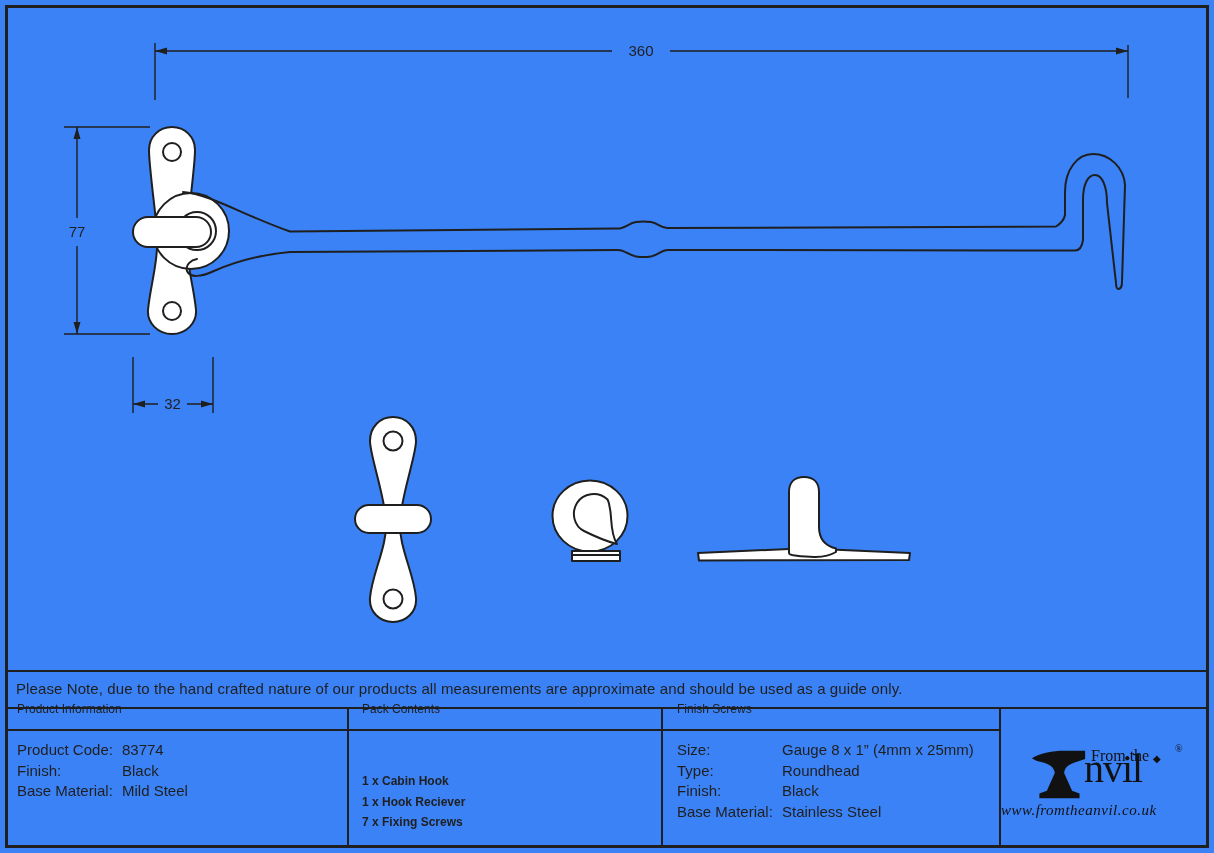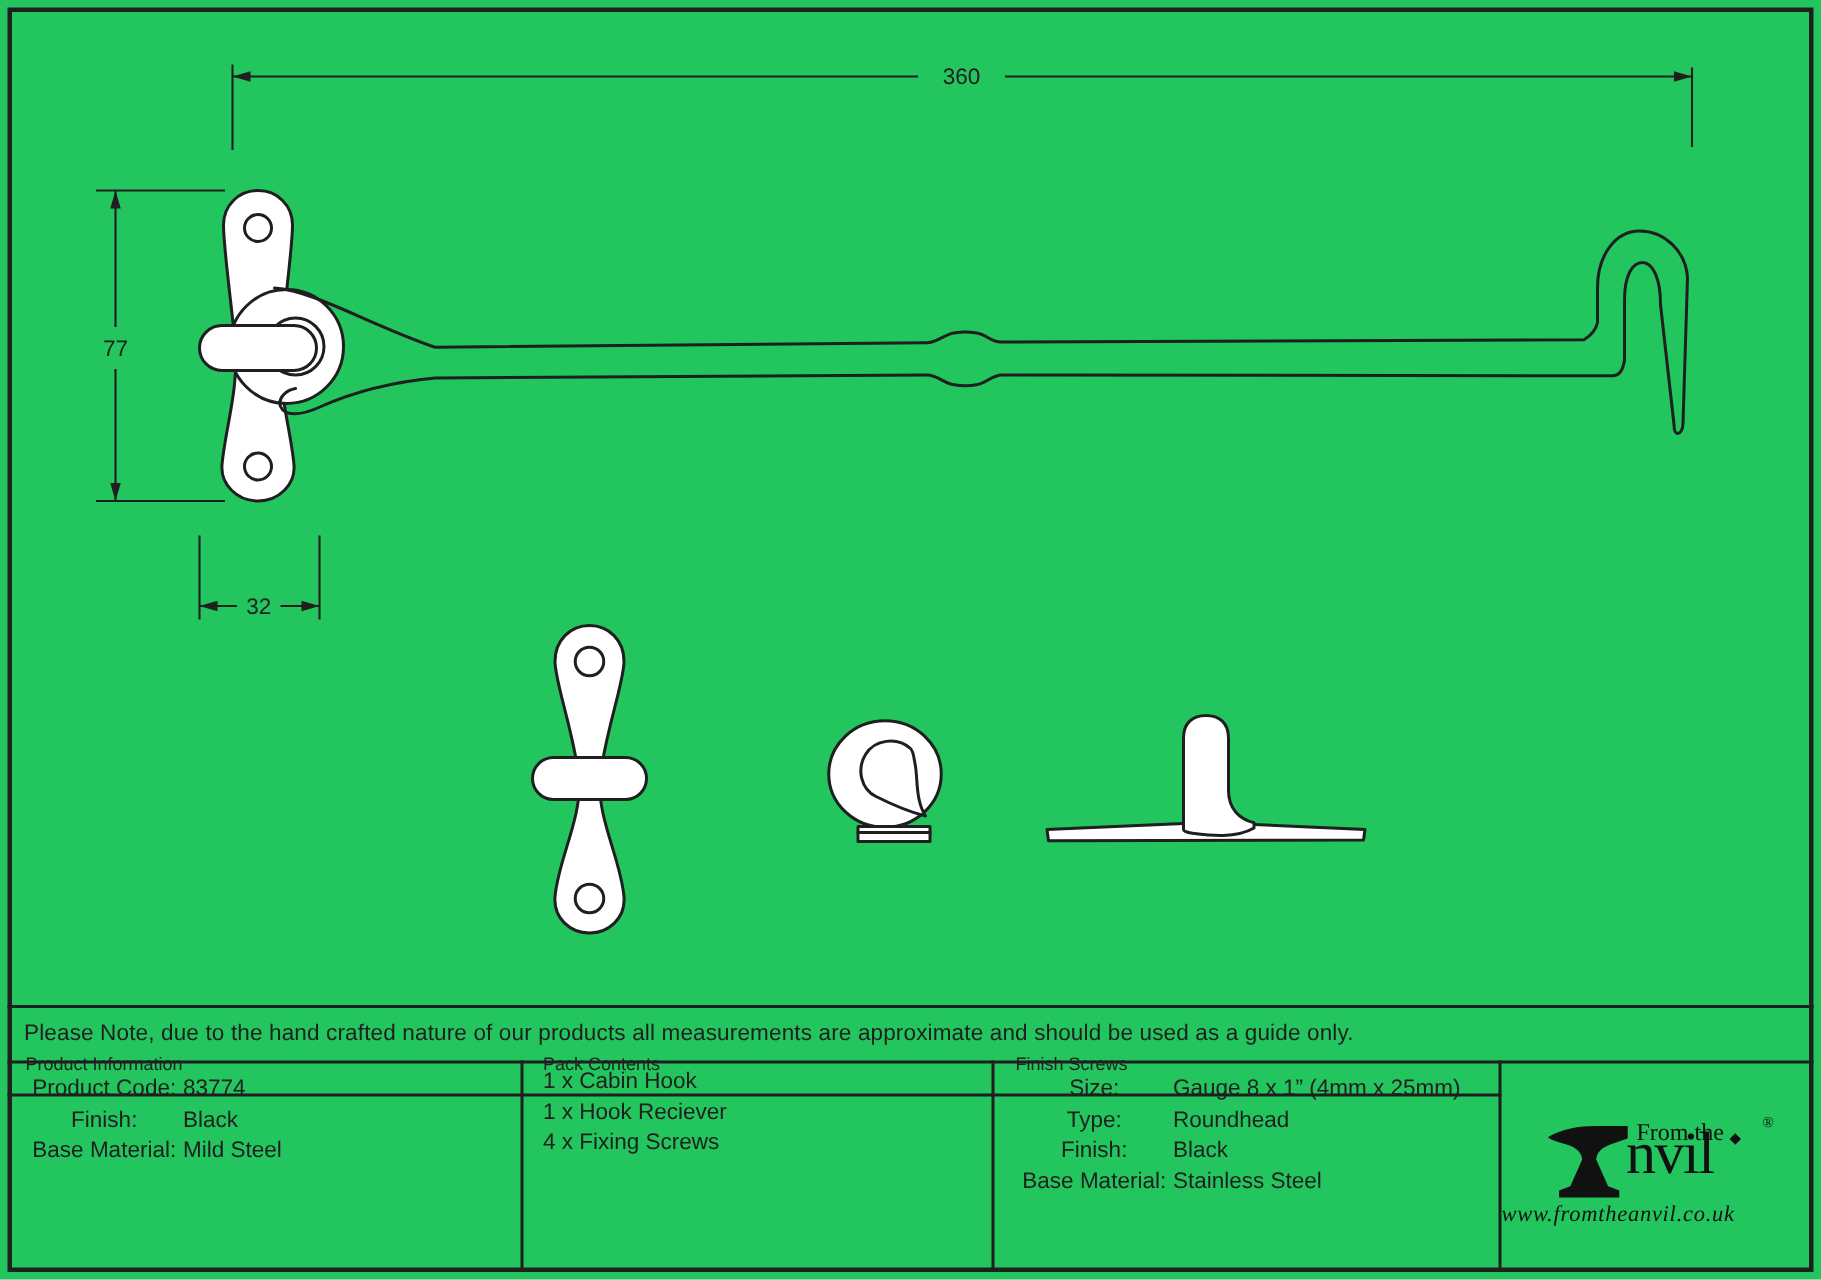--- a/index.html
+++ b/index.html
@@ -1,39 +1,39 @@
 <!DOCTYPE html>
 <html><head>
 <meta charset="utf-8">
 <style>
   * { margin: 0; padding: 0; box-sizing: border-box; }
   html, body { background: #e8e8e8; }
   .page {
     position: relative;
     width: 1214px; height: 853px;
-    background: #22c55e;
+    background: #3b82f6;
     font-family: "Liberation Sans", sans-serif;
     color: #1f1f1f;
     overflow: hidden;
   }
   .outer-border {
     position: absolute; left: 5px; top: 5px; right: 5px; bottom: 5px;
     border: 3px solid #1f1f1f;
   }
   .drawing-svg { position: absolute; left: 0; top: 0; }
   .hline, .vline { position: absolute; background: #1f1f1f; }
   .note-text {
     position: absolute; left: 16px; top: 680px;
     font-size: 15px; letter-spacing: 0.1px;
   }
   .col-header { position: absolute; top: 702px; font-size: 12px; }
-  .kv-block { position: absolute; top: 716px; font-size: 15px; text-align: center; }
+  .kv-block { position: absolute; top: 740px; font-size: 15px; }
   .kv-row { display: flex; line-height: 20.5px; }
   .kv-label { width: 105px; flex: 0 0 105px; }
-  .list-block { position: absolute; top: 711px; font-size: 15px; }
+  .list-block { position: absolute; top: 771px; font-size: 12px; font-weight: bold; }
   .list-item { line-height: 20.5px; }
   .logo-cell {
     position: absolute; left: 1001px; top: 709px; width: 207px; height: 137px;
   }
   .logo-inner { position: absolute; left: 0; top: 0; width: 100%; height: 100%; }
   .logo-fromthe {
     position: absolute; left: 90px; top: 38px;
     font-family: "Liberation Serif", serif; font-size: 16px; color: #111;
   }
   .logo-diamond {
@@ -173,21 +173,21 @@
     <div class="kv-row">
       <span class="kv-label">Base Material:</span>
       <span>Mild Steel</span>
     </div>
   </div>
 
   <div class="col-header" style="left:362px;">Pack Contents</div>
   <div class="list-block" style="left:362px; width:290px;">
     <div class="list-item">1 x Cabin Hook</div>
     <div class="list-item">1 x Hook Reciever</div>
-    <div class="list-item">4 x Fixing Screws</div>
+    <div class="list-item">7 x Fixing Screws</div>
   </div>
 
   <div class="col-header" style="left:677px;">Finish Screws</div>
   <div class="kv-block" style="left:677px; width:316px;">
     <div class="kv-row">
       <span class="kv-label">Size:</span>
       <span>Gauge 8 x 1” (4mm x 25mm)</span>
     </div>
     <div class="kv-row">
       <span class="kv-label">Type:</span>

